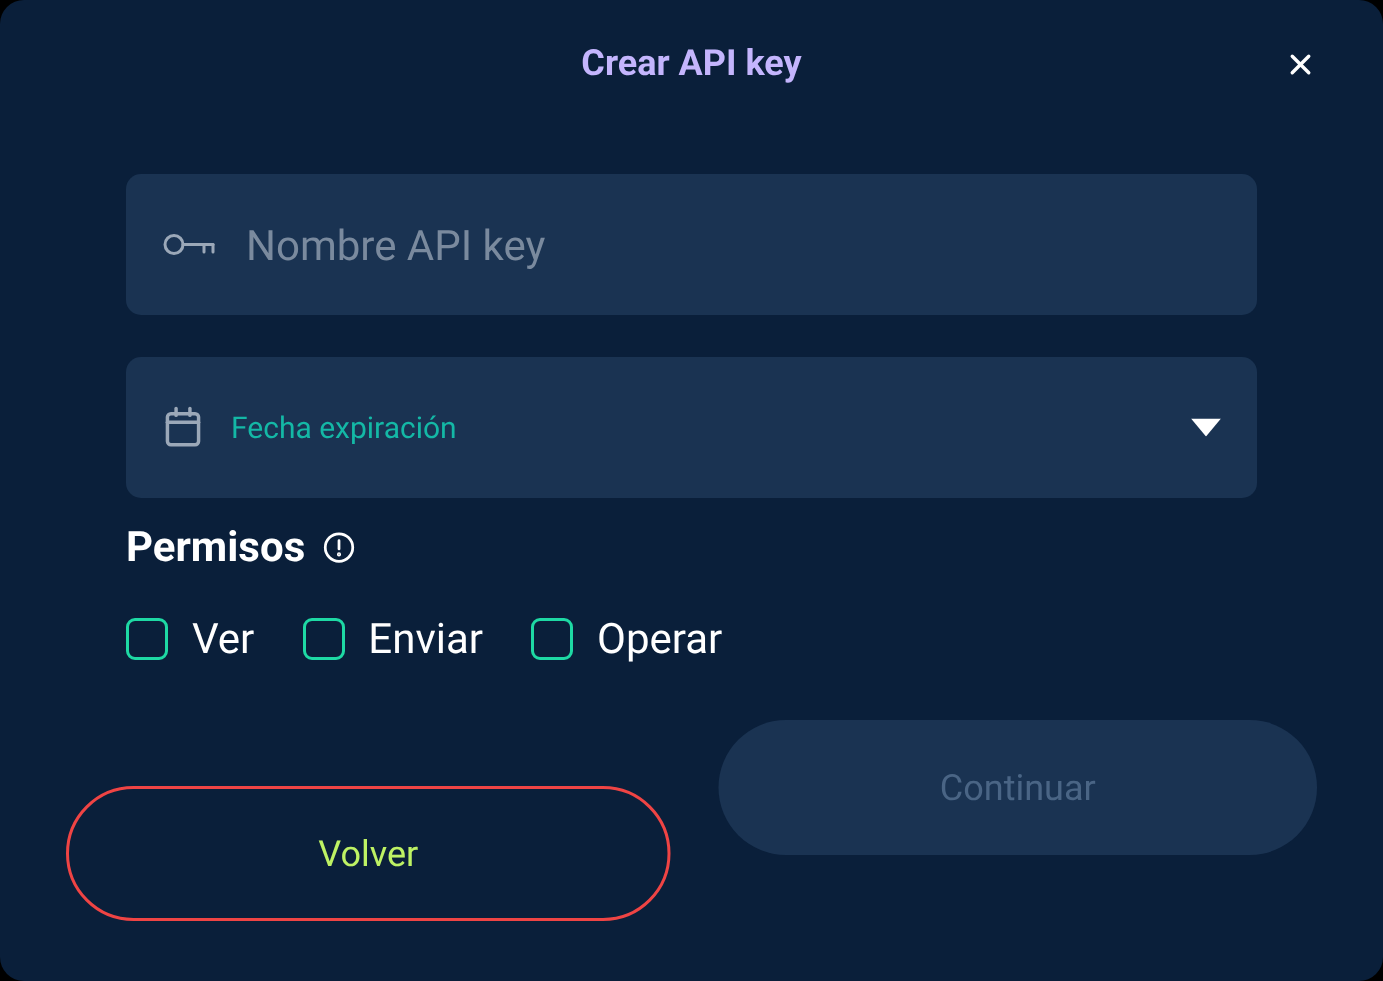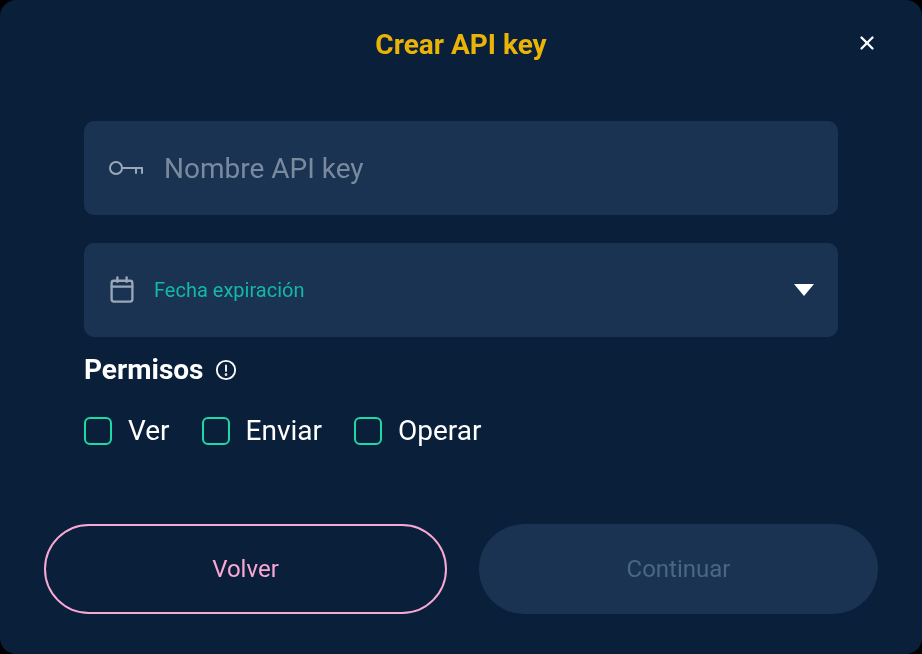--- a/index.html
+++ b/index.html
@@ -29,22 +29,22 @@
     
     .modal-header {
       display: flex;
       justify-content: center;
       align-items: center;
       position: relative;
       margin-bottom: 60px;
     }
     
     .modal-title {
-      color: #eab308;
-      font-size: 28px;
+      color: #c4b5fd;
+      font-size: 24px;
       font-weight: 700;
     }
     
     .close-button {
       position: absolute;
       right: 0;
       top: 0;
       background: none;
       border: none;
       color: #ffffff;
@@ -184,22 +184,23 @@
       cursor: pointer;
       display: flex;
       align-items: center;
       justify-content: center;
       border: none;
       font-family: inherit;
     }
     
     .btn-outline {
       background: transparent;
-      border: 2px solid #f9a8d4;
-      color: #f9a8d4;
+      border: 2px solid #ef4444;
+      color: #bef264;
+      margin-top: 44px;
     }
     
     .btn-filled {
       background: #1a3352;
       color: #4a6585;
     }
   </style>
 </head>
 <body>
 

